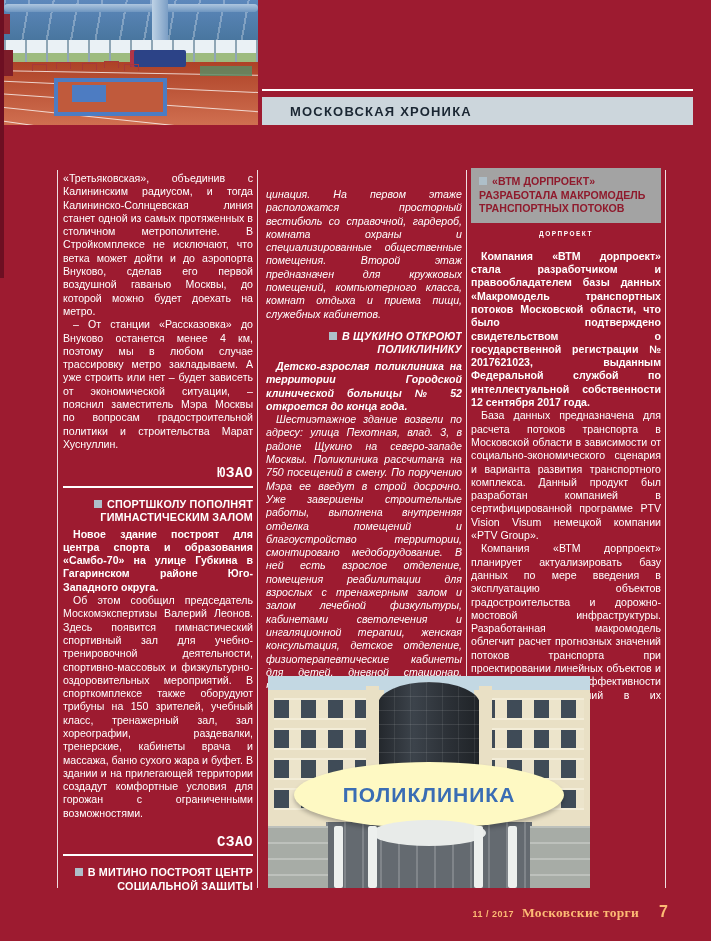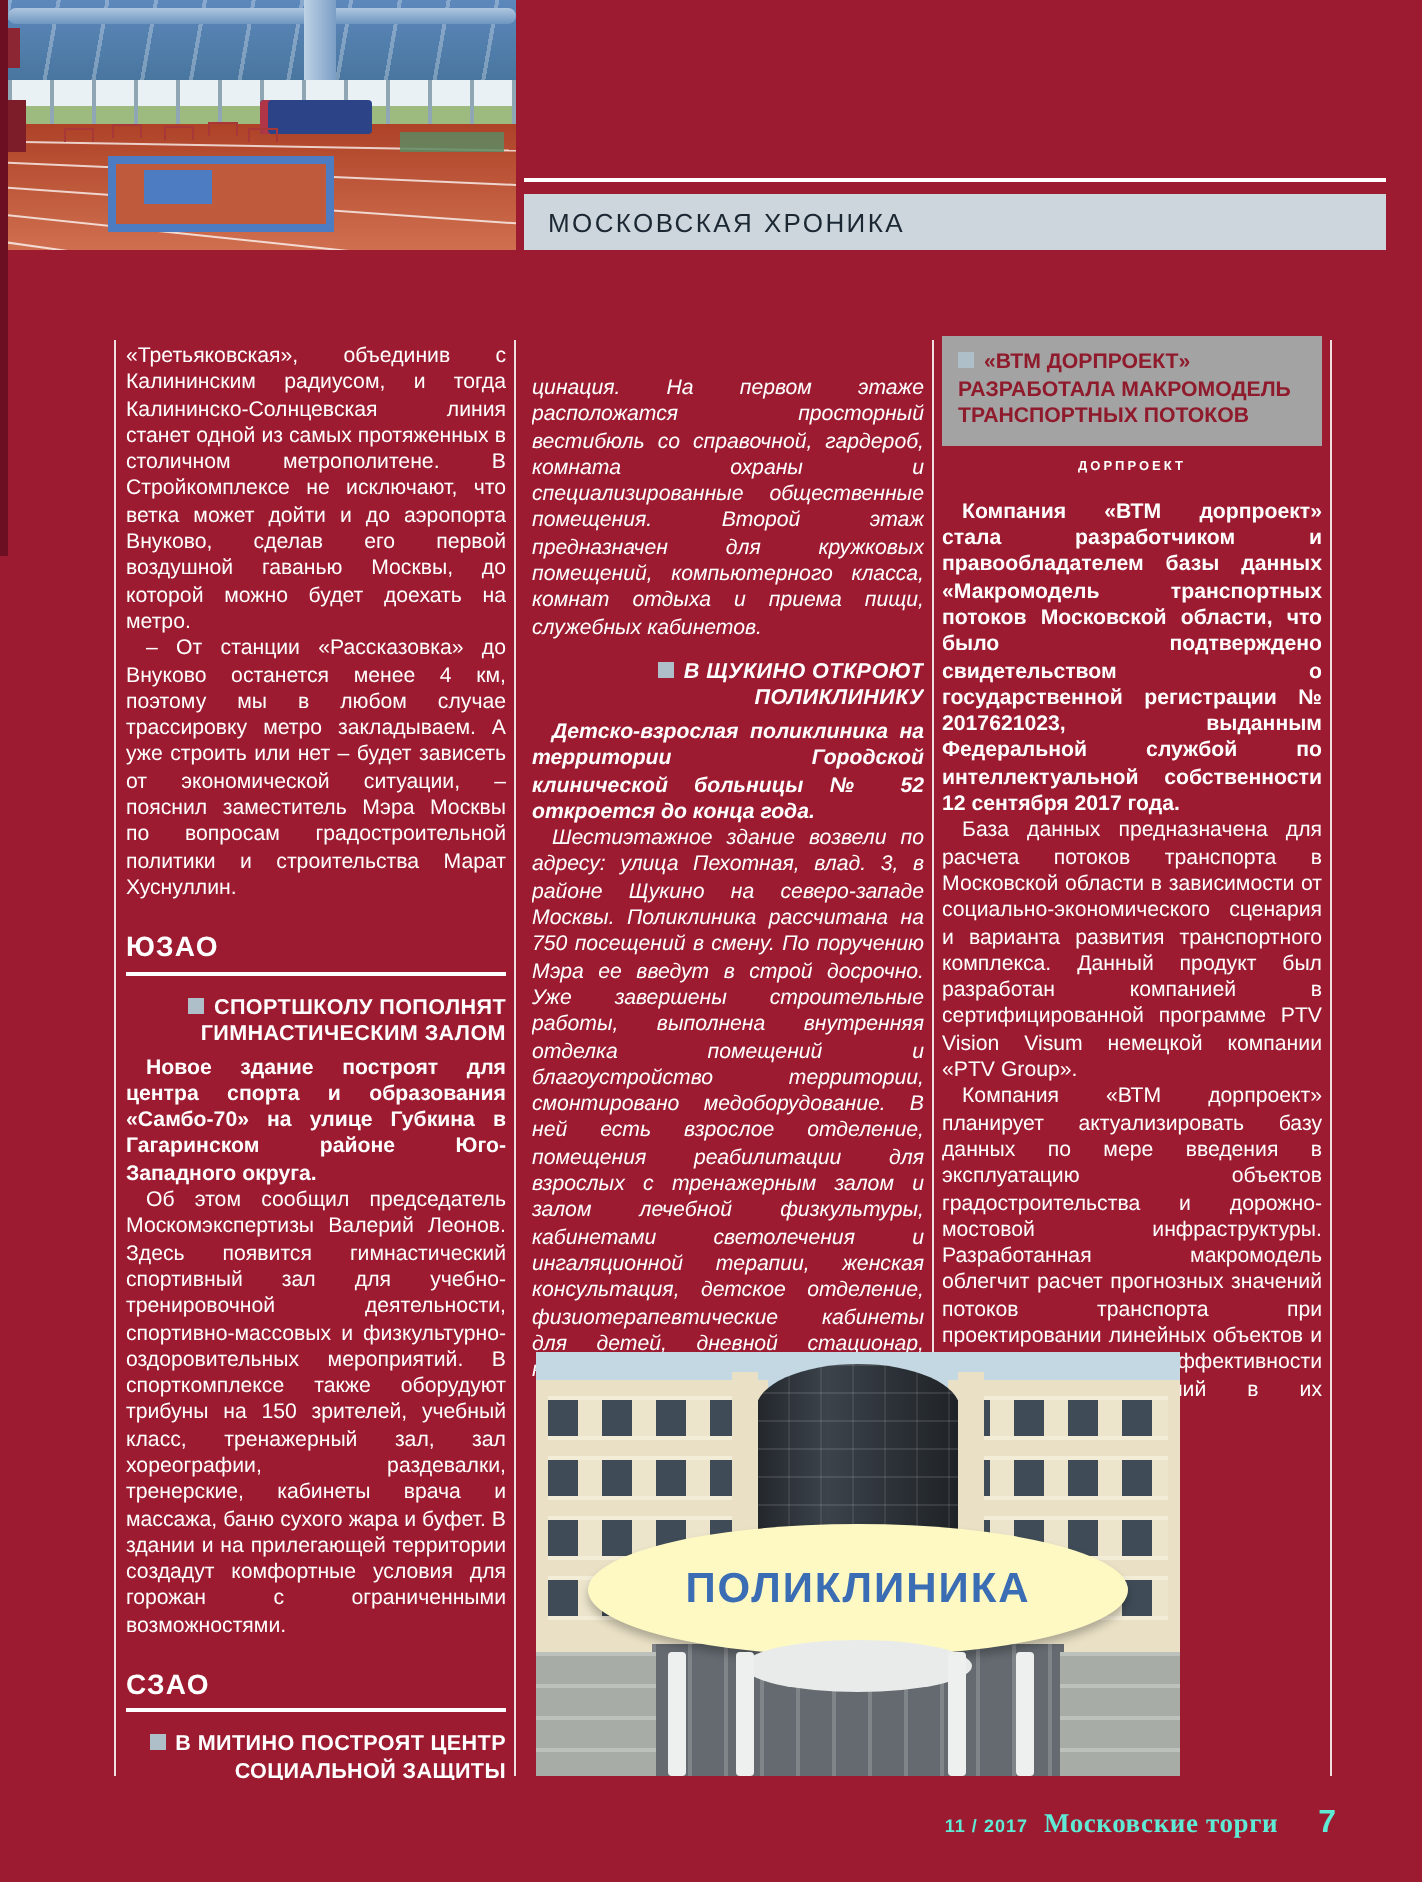--- a/index.html
+++ b/index.html
@@ -35,37 +35,37 @@
   .sp-mat{position:absolute;left:126px;top:50px;width:56px;height:17px;background:#2c4387;border-radius:2px;
     box-shadow:inset 4px 0 0 #b03547;}
   .sp-hurdle{position:absolute;width:13px;height:6px;border:1px solid #a83838;border-bottom:none;}
   .sp-left-bar1{position:absolute;left:0;top:50px;width:9px;height:26px;background:#7e1d2a;}
   .sp-left-bar2{position:absolute;left:0;top:14px;width:6px;height:20px;background:#8d2633;}
   .sp-right-patch{position:absolute;left:196px;top:66px;width:52px;height:10px;background:#5d8a63;opacity:.85;}
 
   
   .header-line{left:262px;top:89px;width:431px;height:2px;background:#ffffff;}
   .header-bar{left:262px;top:97px;width:431px;height:28px;background:#ccd6dc;
-    display:flex;align-items:center;box-sizing:border-box;padding-left:12px;
-    color:#1b2733;font-weight:normal;font-size:13px;letter-spacing:1.2px;}
+    display:flex;align-items:center;box-sizing:border-box;padding-left:28px;
+    color:#1b2733;font-weight:bold;font-size:13px;letter-spacing:1.2px;}
 
   
   .vrule{top:170px;width:1px;height:718px;background:rgba(255,255,255,.85);}
   .vr1{left:57px;} .vr2{left:257px;} .vr3{left:466px;} .vr4{left:665px;}
 
   
   .col{color:#ffffff;font-size:10.6px;line-height:13.3px;text-align:justify;overflow:hidden;}
   #col1{left:63px;top:172px;width:190px;height:718px;}
   #col2{left:266px;top:188px;width:196px;height:500px;font-style:italic;}
   #col3{left:471px;top:168px;width:190px;height:734px;}
   .col p{margin:0;}
   .indent{text-indent:10px;}
   .lead{font-weight:bold;}
-  .section-head{font-size:14px;font-weight:bold;letter-spacing:.6px;text-align:left;
-    border-bottom:2px solid #ffffff;padding:16px 0 5px 0;margin:0 0 10px 0;}
+  .section-head{font-size:14px;font-weight:bold;letter-spacing:.6px;text-align:right;
+    border-bottom:2px solid #ffffff;padding:16px 0 5px 0;margin:0 0 10px 0;font-family:Liberation Mono, monospace;}
   .story-head{font-weight:bold;font-size:10.8px;line-height:13.5px;text-align:right;
     letter-spacing:.2px;margin:9px 0 3px 0;}
   .bullet{display:inline-block;width:8px;height:8px;background:#aebfc9;margin-right:5px;}
 
   
   .highlight-box{background:#a3a3a3;color:#8f1a2c;font-weight:bold;font-size:10.6px;
     line-height:13.5px;text-align:left;padding:7px 8px;box-sizing:border-box;margin-bottom:10px;}
   .vtm-logo{text-align:center;margin:4px 0 10px 0;}
   .vtm-circle{width:52px;height:52px;border:3px solid #ffffff;border-radius:50%;
     margin:0 auto;display:flex;align-items:center;justify-content:center;
@@ -95,21 +95,21 @@
   .pp-entrance{position:absolute;left:58px;top:146px;width:206px;height:66px;background:#646a70;
     background-image:repeating-linear-gradient(90deg, rgba(255,255,255,.18) 0 2px, rgba(0,0,0,0) 2px 18px);z-index:2;}
   .pp-oval{position:absolute;left:104px;top:144px;width:114px;height:26px;border-radius:50%;
     background:#e8ebe9;z-index:4;}
   .pp-col{position:absolute;top:150px;width:9px;height:62px;background:#edf0ee;border-radius:2px;z-index:5;}
   .pp-base{position:absolute;top:150px;width:60px;height:62px;background:#a7aca6;
     background-image:repeating-linear-gradient(180deg, rgba(255,255,255,.25) 0 2px, rgba(0,0,0,0) 2px 16px);z-index:2;}
 
   
   .footer{left:400px;top:903px;width:268px;display:flex;align-items:baseline;
-    justify-content:flex-end;color:#5eead4;}
+    justify-content:flex-end;color:#fdba74;}
   .footer-issue{font-size:9px;font-weight:bold;letter-spacing:.5px;}
   .footer-mag{font-size:13.5px;font-weight:bold;margin-left:8px;letter-spacing:.3px;font-family:Liberation Serif, serif;}
   .footer-page{font-size:16px;font-weight:bold;margin-left:20px;}
 </style>
 </head>
 <body>
 
 <div class="page">
 
   <div class="abs left-strip"></div>

